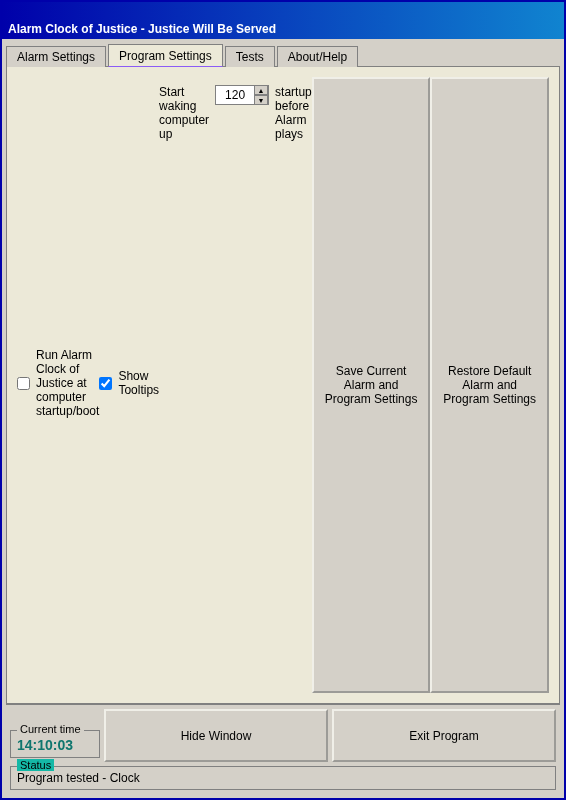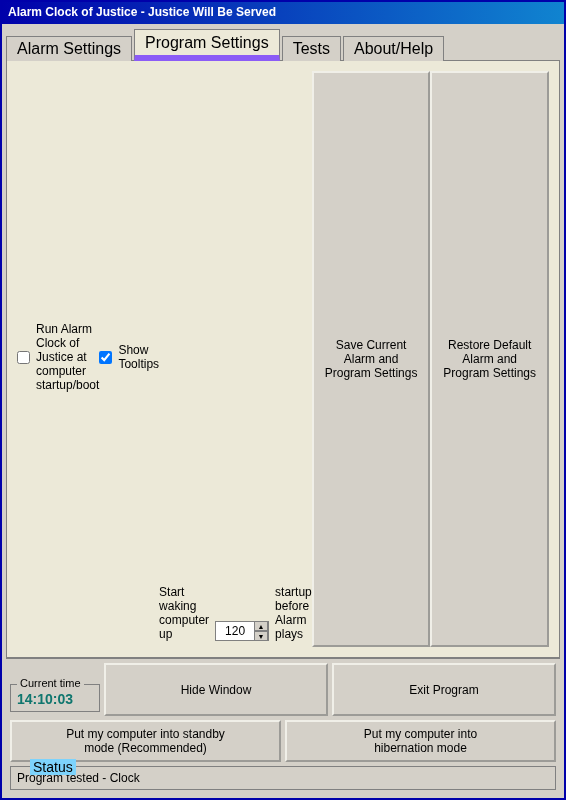--- a/index.html
+++ b/index.html
@@ -19,51 +19,51 @@
       border: 2px solid #0000aa;
       background: #d4d0c8;
     }
     .title-bar {
       background: linear-gradient(to right, #0000aa, #1084d0);
       color: white;
       padding: 3px 6px;
       font-weight: bold;
       font-size: 12px;
       display: flex;
-      align-items: flex-start;
-      height: 22px;
+      align-items: flex-end;
+      height: 37px;
       flex-shrink: 0;
     }
     .window-body {
       flex: 1;
       display: flex;
       flex-direction: column;
       background: #d4d0c8;
       padding: 4px;
     }
     
     .tabs {
       display: flex;
       align-items: flex-end;
       margin-bottom: 0;
     }
     .tab {
       padding: 3px 10px;
       border: 1px solid #808080;
       background: #d4d0c8;
       cursor: pointer;
-      font-size: 16px;
+      font-size: 12px;
       border-bottom: none;
       position: relative;
       margin-right: 2px;
       bottom: -1px;
     }
     .tab.active {
       background: #ece9d8;
-      border-bottom: 6px solid #8b5cf6;
+      border-bottom: 1px solid #8b5cf6;
       font-weight: normal;
       z-index: 2;
       padding-top: 4px;
     }
     .tab-content {
       border: 1px solid #808080;
       background: #ece9d8;
       flex: 1;
       padding: 10px;
       display: flex;
@@ -76,21 +76,21 @@
       margin-bottom: 4px;
     }
     .checkbox-row input[type="checkbox"] {
       margin-right: 6px;
       width: 13px;
       height: 13px;
     }
     
     .spinner-row {
       display: flex;
-      align-items: flex-end;
+      align-items: flex-start;
       margin-top: 8px;
       margin-bottom: 6px;
     }
     .spinner-label {
       margin-right: 6px;
     }
     .spinner-container {
       display: flex;
       align-items: center;
       border: 1px solid #808080;
@@ -202,24 +202,24 @@
       font-size: 11px;
     }
     .fieldset-status {
       border: 1px solid #808080;
       position: relative;
       padding: 4px 6px 4px 6px;
     }
     .fieldset-status-legend {
       position: absolute;
       top: -8px;
-      left: 19px;
-      background: #7dd3fc;
+      left: 6px;
+      background: #14b8a6;
       padding: 0 3px;
-      font-size: 14px;
+      font-size: 11px;
     }
   </style>
 </head>
 <body>
 
 <div class="window">
   <div class="title-bar">
     <span>Alarm Clock of Justice - Justice Will Be Served</span>
   </div>
 
@@ -280,30 +280,20 @@
         <div class="fieldset-like" style="min-width:90px;">
           <span class="fieldset-legend">Current time</span>
           <div class="current-time-value">14:10:03</div>
         </div>
         <button class="bottom-btn">Hide Window</button>
         <button class="bottom-btn" style="text-align:center;">
           <div>Exit Program</div>
         </button>
       </div>
 
-      <div class="bottom-row2">
-        <button class="bottom-btn" style="text-align:center;">
-          <div>Put my computer into standby</div>
-          <div>mode (Recommended)</div>
-        </button>
-        <button class="bottom-btn" style="text-align:center;">
-          <div>Put my computer into</div>
-          <div>hibernation mode</div>
-        </button>
-      </div>
 
       <div class="fieldset-status">
         <span class="fieldset-status-legend">Status</span>
         <div>Program tested - Clock</div>
       </div>
     </div>
   </div>
 </div>
 
 </body></html>

